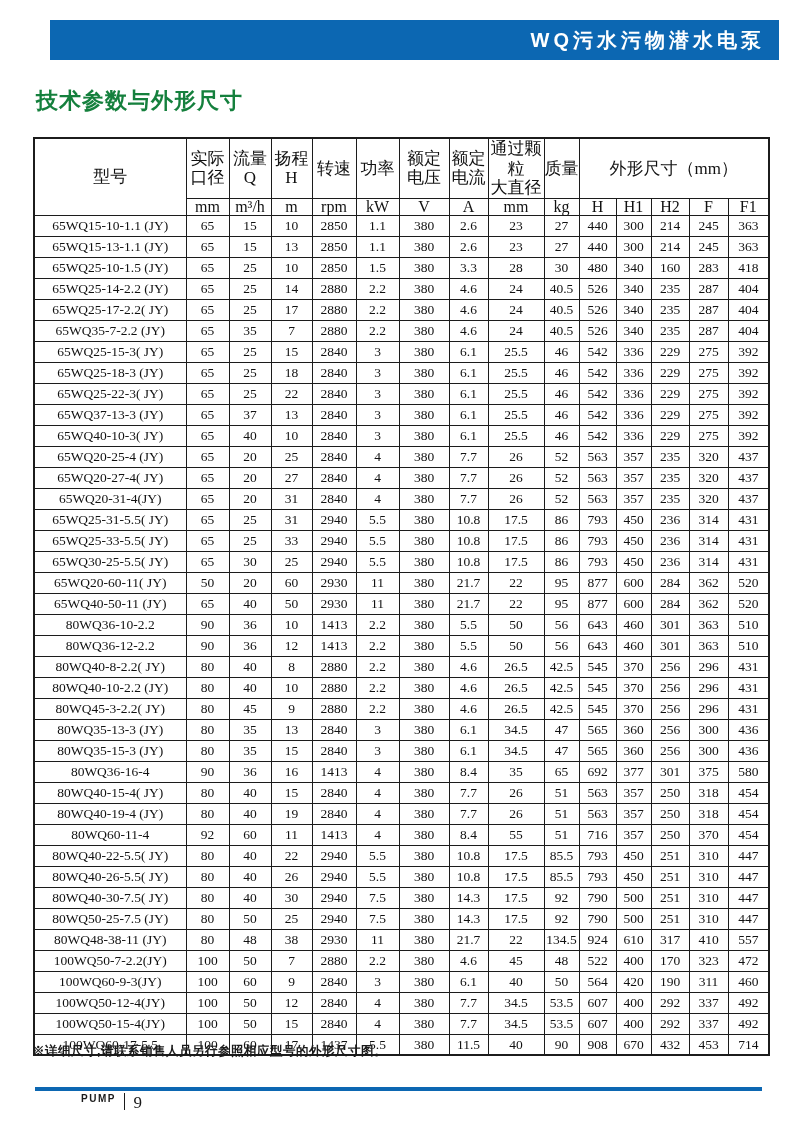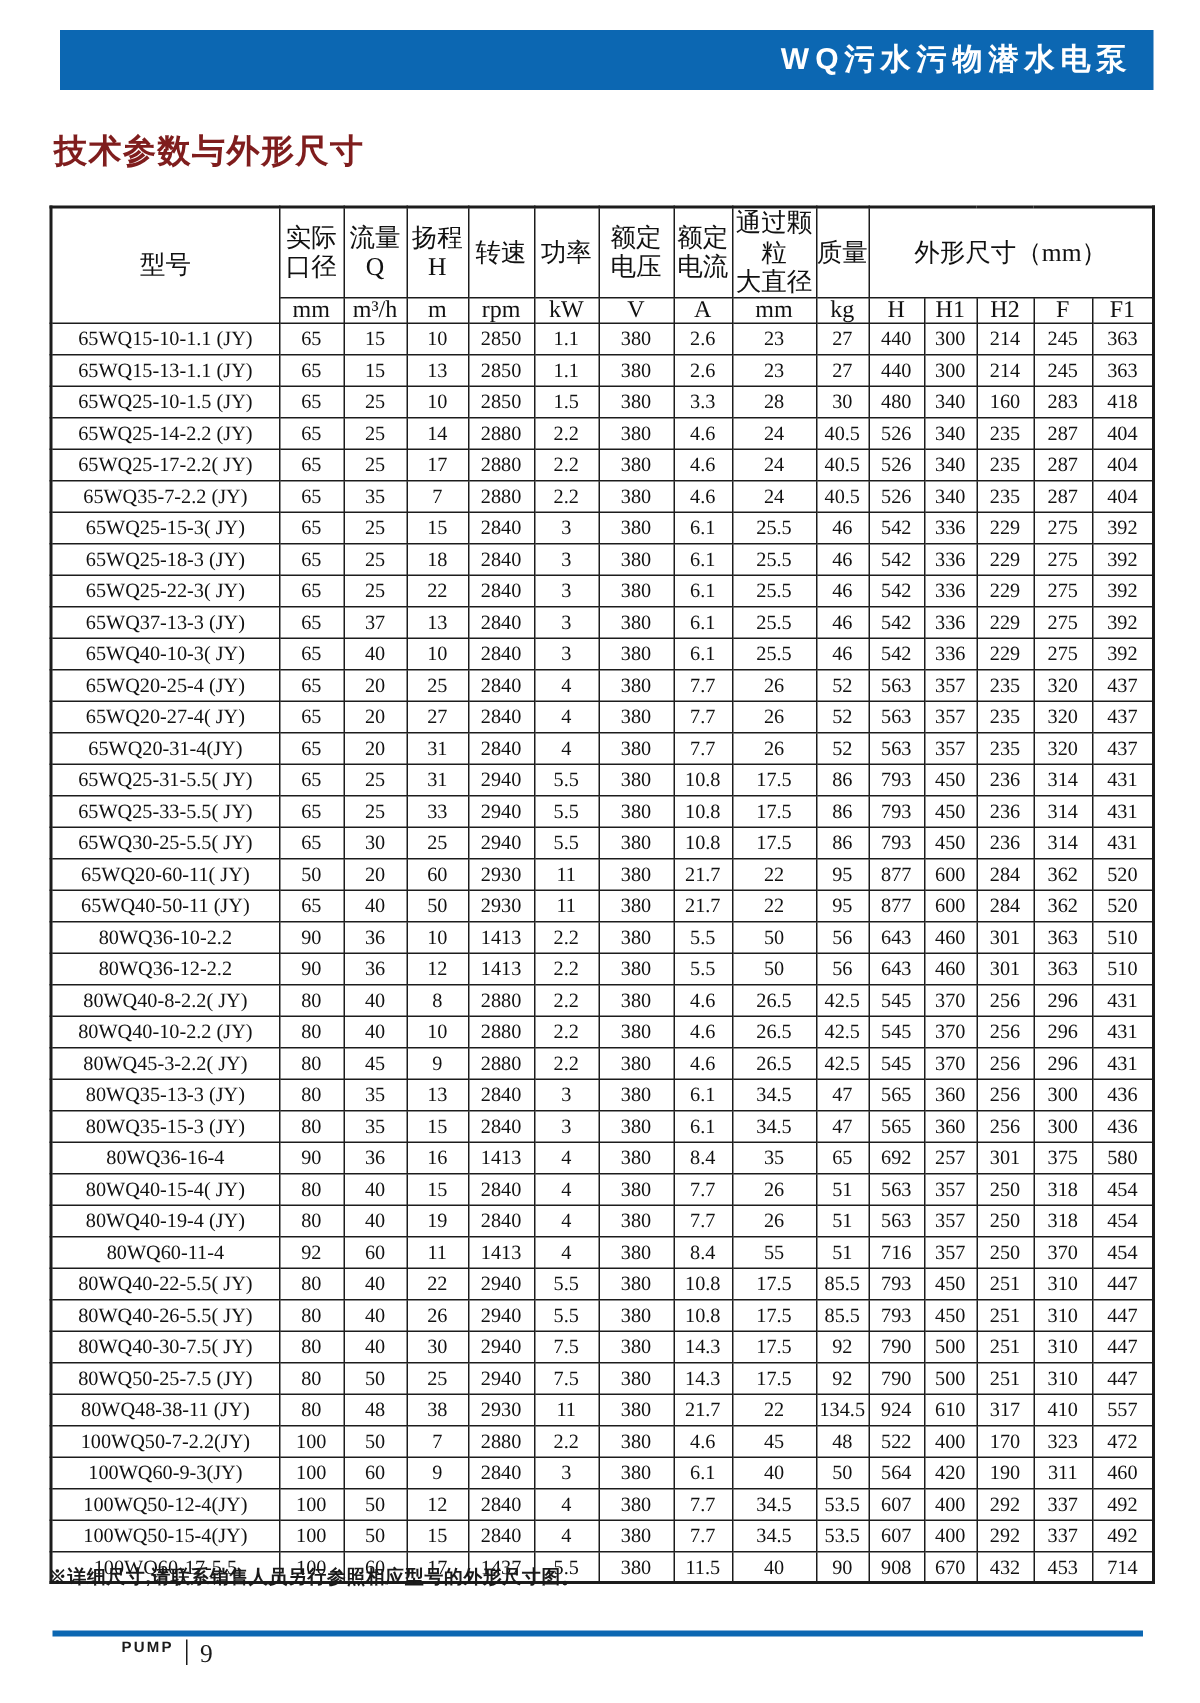--- a/index.html
+++ b/index.html
@@ -7,38 +7,38 @@
   body {
     height: 1135px;
     position: relative;
     background: #ffffff;
     font-family: "Liberation Sans", sans-serif;
     color: #1a1a1a;
     overflow: hidden;
   }
   .top-band {
     position: absolute;
-    left: 40px; top: 20px;
+    left: 50px; top: 20px;
     width: 729px; height: 40px;
     background: #0c67b2;
     color: #ffffff;
     font-size: 20px;
     font-weight: bold;
     letter-spacing: 4px;
     text-align: right;
     line-height: 40px;
     padding-right: 14px;
   }
   .page-title {
     position: absolute;
     left: 36px; top: 86px;
     font-size: 22px;
     font-weight: bold;
     letter-spacing: 1px;
-    color: #7f1d1d;
+    color: #15803d;
   }
   table.spec-table {
     position: absolute;
     left: 33px; top: 137px;
     width: 735px;
     border-collapse: collapse;
     table-layout: fixed;
     font-family: "Liberation Serif", "DejaVu Serif", serif;
     background: #fff;
   }
@@ -614,21 +614,21 @@
         <td>90</td>
         <td>36</td>
         <td>16</td>
         <td>1413</td>
         <td>4</td>
         <td>380</td>
         <td>8.4</td>
         <td>35</td>
         <td>65</td>
         <td>692</td>
-        <td>257</td>
+        <td>377</td>
         <td>301</td>
         <td>375</td>
         <td>580</td>
       </tr>
       <tr>
         <td>80WQ40-15-4( JY)</td>
         <td>80</td>
         <td>40</td>
         <td>15</td>
         <td>2840</td>

